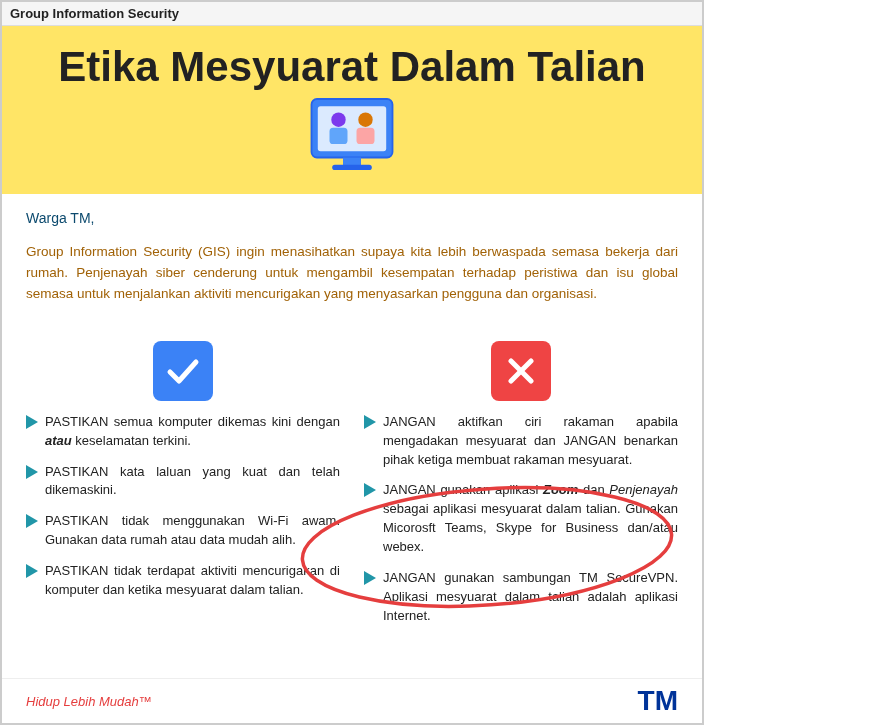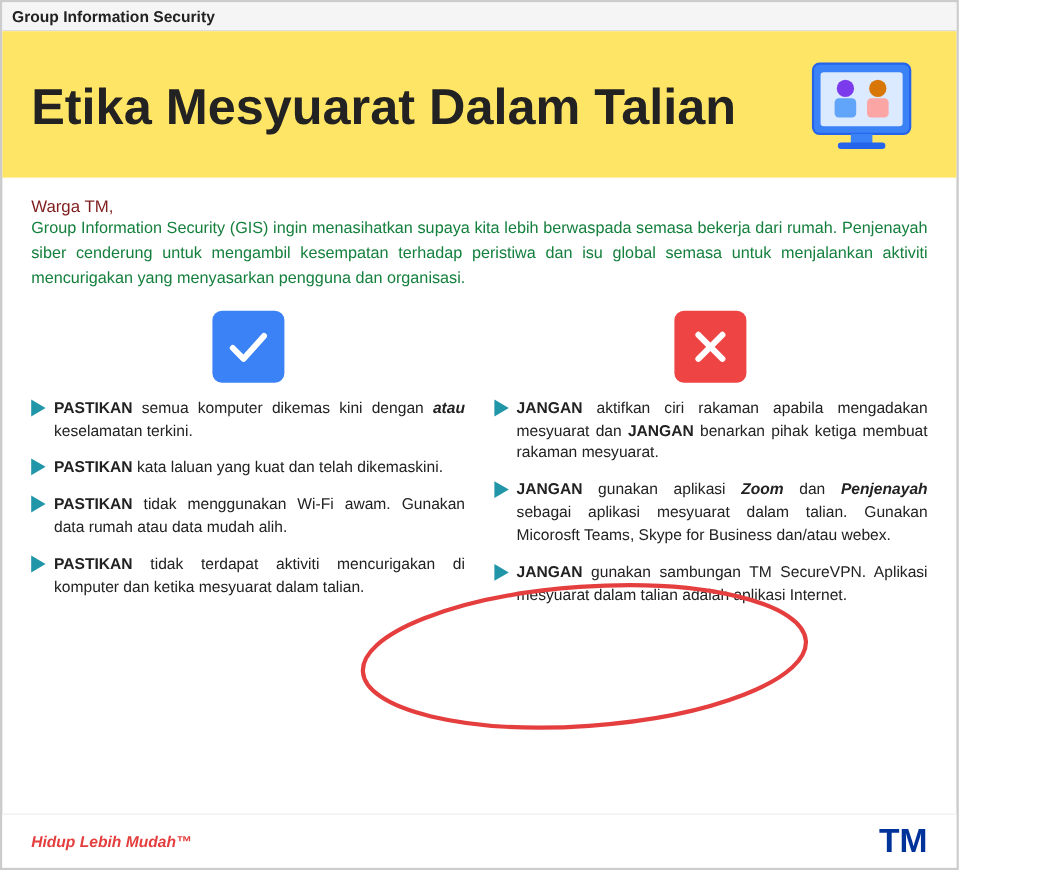--- a/index.html
+++ b/index.html
@@ -4,21 +4,21 @@
   <style>
     * { margin: 0; padding: 0; box-sizing: border-box; }
     body {
       width: 869px;
       height: 725px;
       background: #fff;
       font-family: Arial, sans-serif;
       overflow: hidden;
     }
     .outer-border {
-      width: 799px;
+      width: 704px;
       height: 725px;
       border: 2px solid #ccc;
       position: relative;
       background: #fff;
     }
     .header-bar {
       background: #f5f5f5;
       padding: 4px 8px;
       border-bottom: 1px solid #ddd;
       display: flex;
@@ -29,46 +29,47 @@
       font-weight: bold;
       color: #222;
     }
     .yellow-banner {
       background: #FFE566;
       padding: 18px 24px 14px 24px;
       display: flex;
       align-items: center;
       justify-content: space-between;
       min-height: 110px;
+      flex-direction: column;
     }
     .main-title {
       font-size: 42px;
       font-weight: 900;
       color: #222;
       line-height: 1.1;
     }
     .banner-icon {
       width: 110px;
       height: 90px;
       flex-shrink: 0;
     }
     .content-area {
       padding: 16px 24px 10px 24px;
     }
     .salutation {
       font-size: 14px;
-      color: #7f1d1d;
-      margin-bottom: 0;
+      color: #0c4a6e;
+      margin-bottom: 16px;
     }
     .intro-text {
       font-size: 13.5px;
-      color: #15803d;
+      color: #a16207;
       line-height: 1.55;
       text-align: justify;
-      margin-bottom: 16px;
+      margin-bottom: 36px;
     }
     .two-col {
       display: flex;
       gap: 24px;
     }
     .col {
       flex: 1;
     }
     .col-icon-row {
       display: flex;
@@ -114,21 +115,21 @@
       width: 0;
       height: 0;
       border-top: 7px solid transparent;
       border-bottom: 7px solid transparent;
       border-left: 12px solid #2196a8;
       flex-shrink: 0;
       margin-top: 2px;
       margin-right: 7px;
     }
     .bullet-text b {
-      font-weight: 700;
+      font-weight: 400;
     }
     .bullet-text i {
       font-style: italic;
       font-weight: 900;
     }
     .footer-bar {
       position: absolute;
       bottom: 0;
       left: 0;
       right: 0;
@@ -136,21 +137,20 @@
       padding: 6px 24px;
       display: flex;
       align-items: center;
       justify-content: space-between;
       border-top: 1px solid #eee;
     }
     .footer-left {
       color: #e53e3e;
       font-size: 13px;
       font-style: italic;
-      font-weight: bold;
     }
     .footer-right {
       display: flex;
       align-items: center;
     }
     .tm-logo {
       font-size: 28px;
       font-weight: 900;
       color: #003399;
     }

